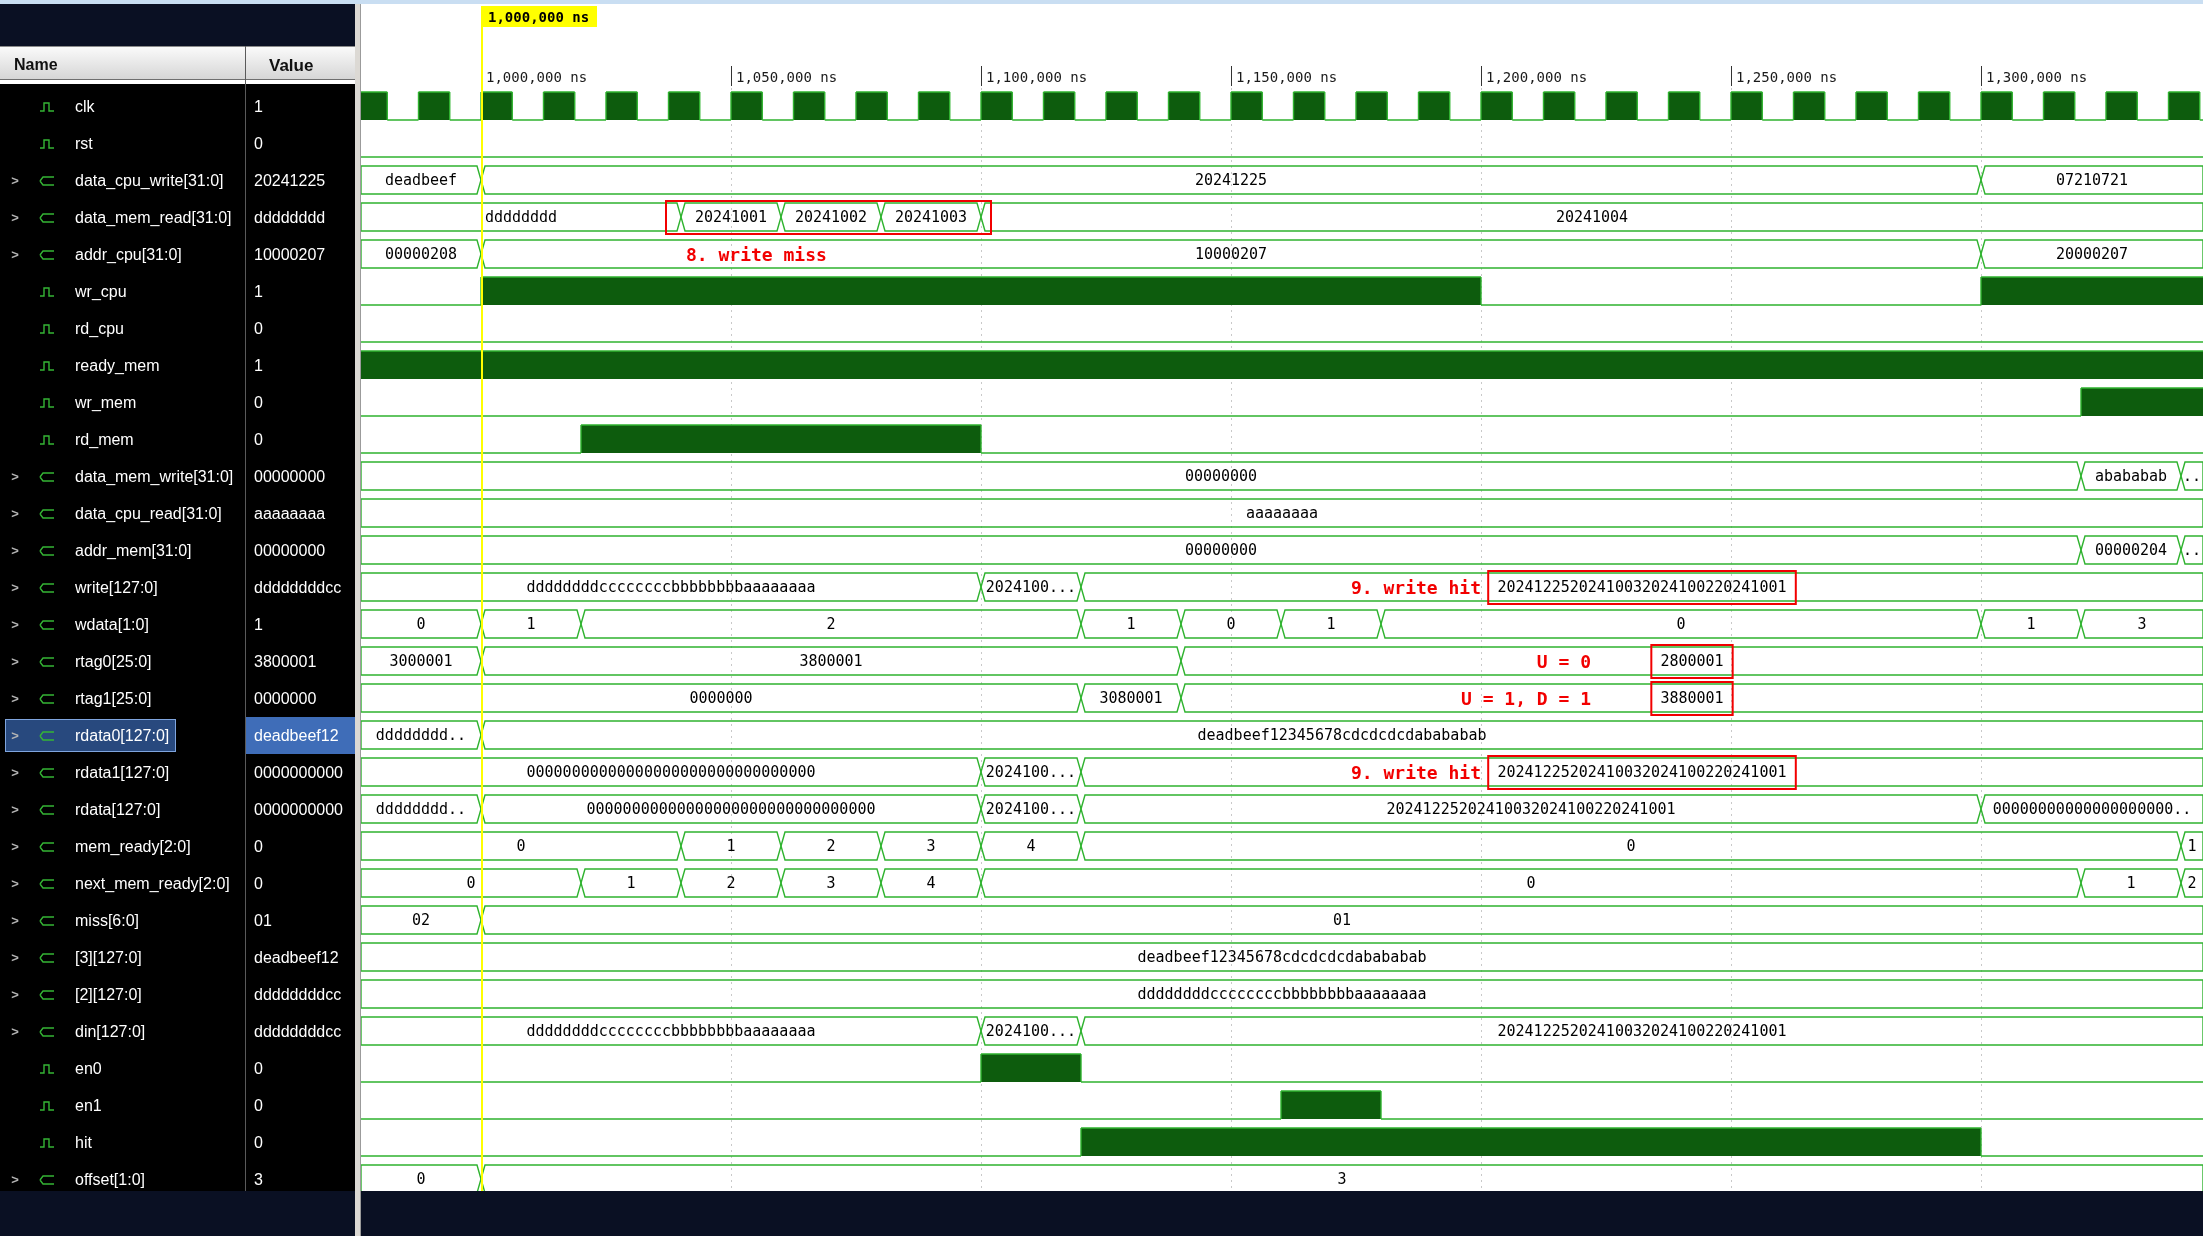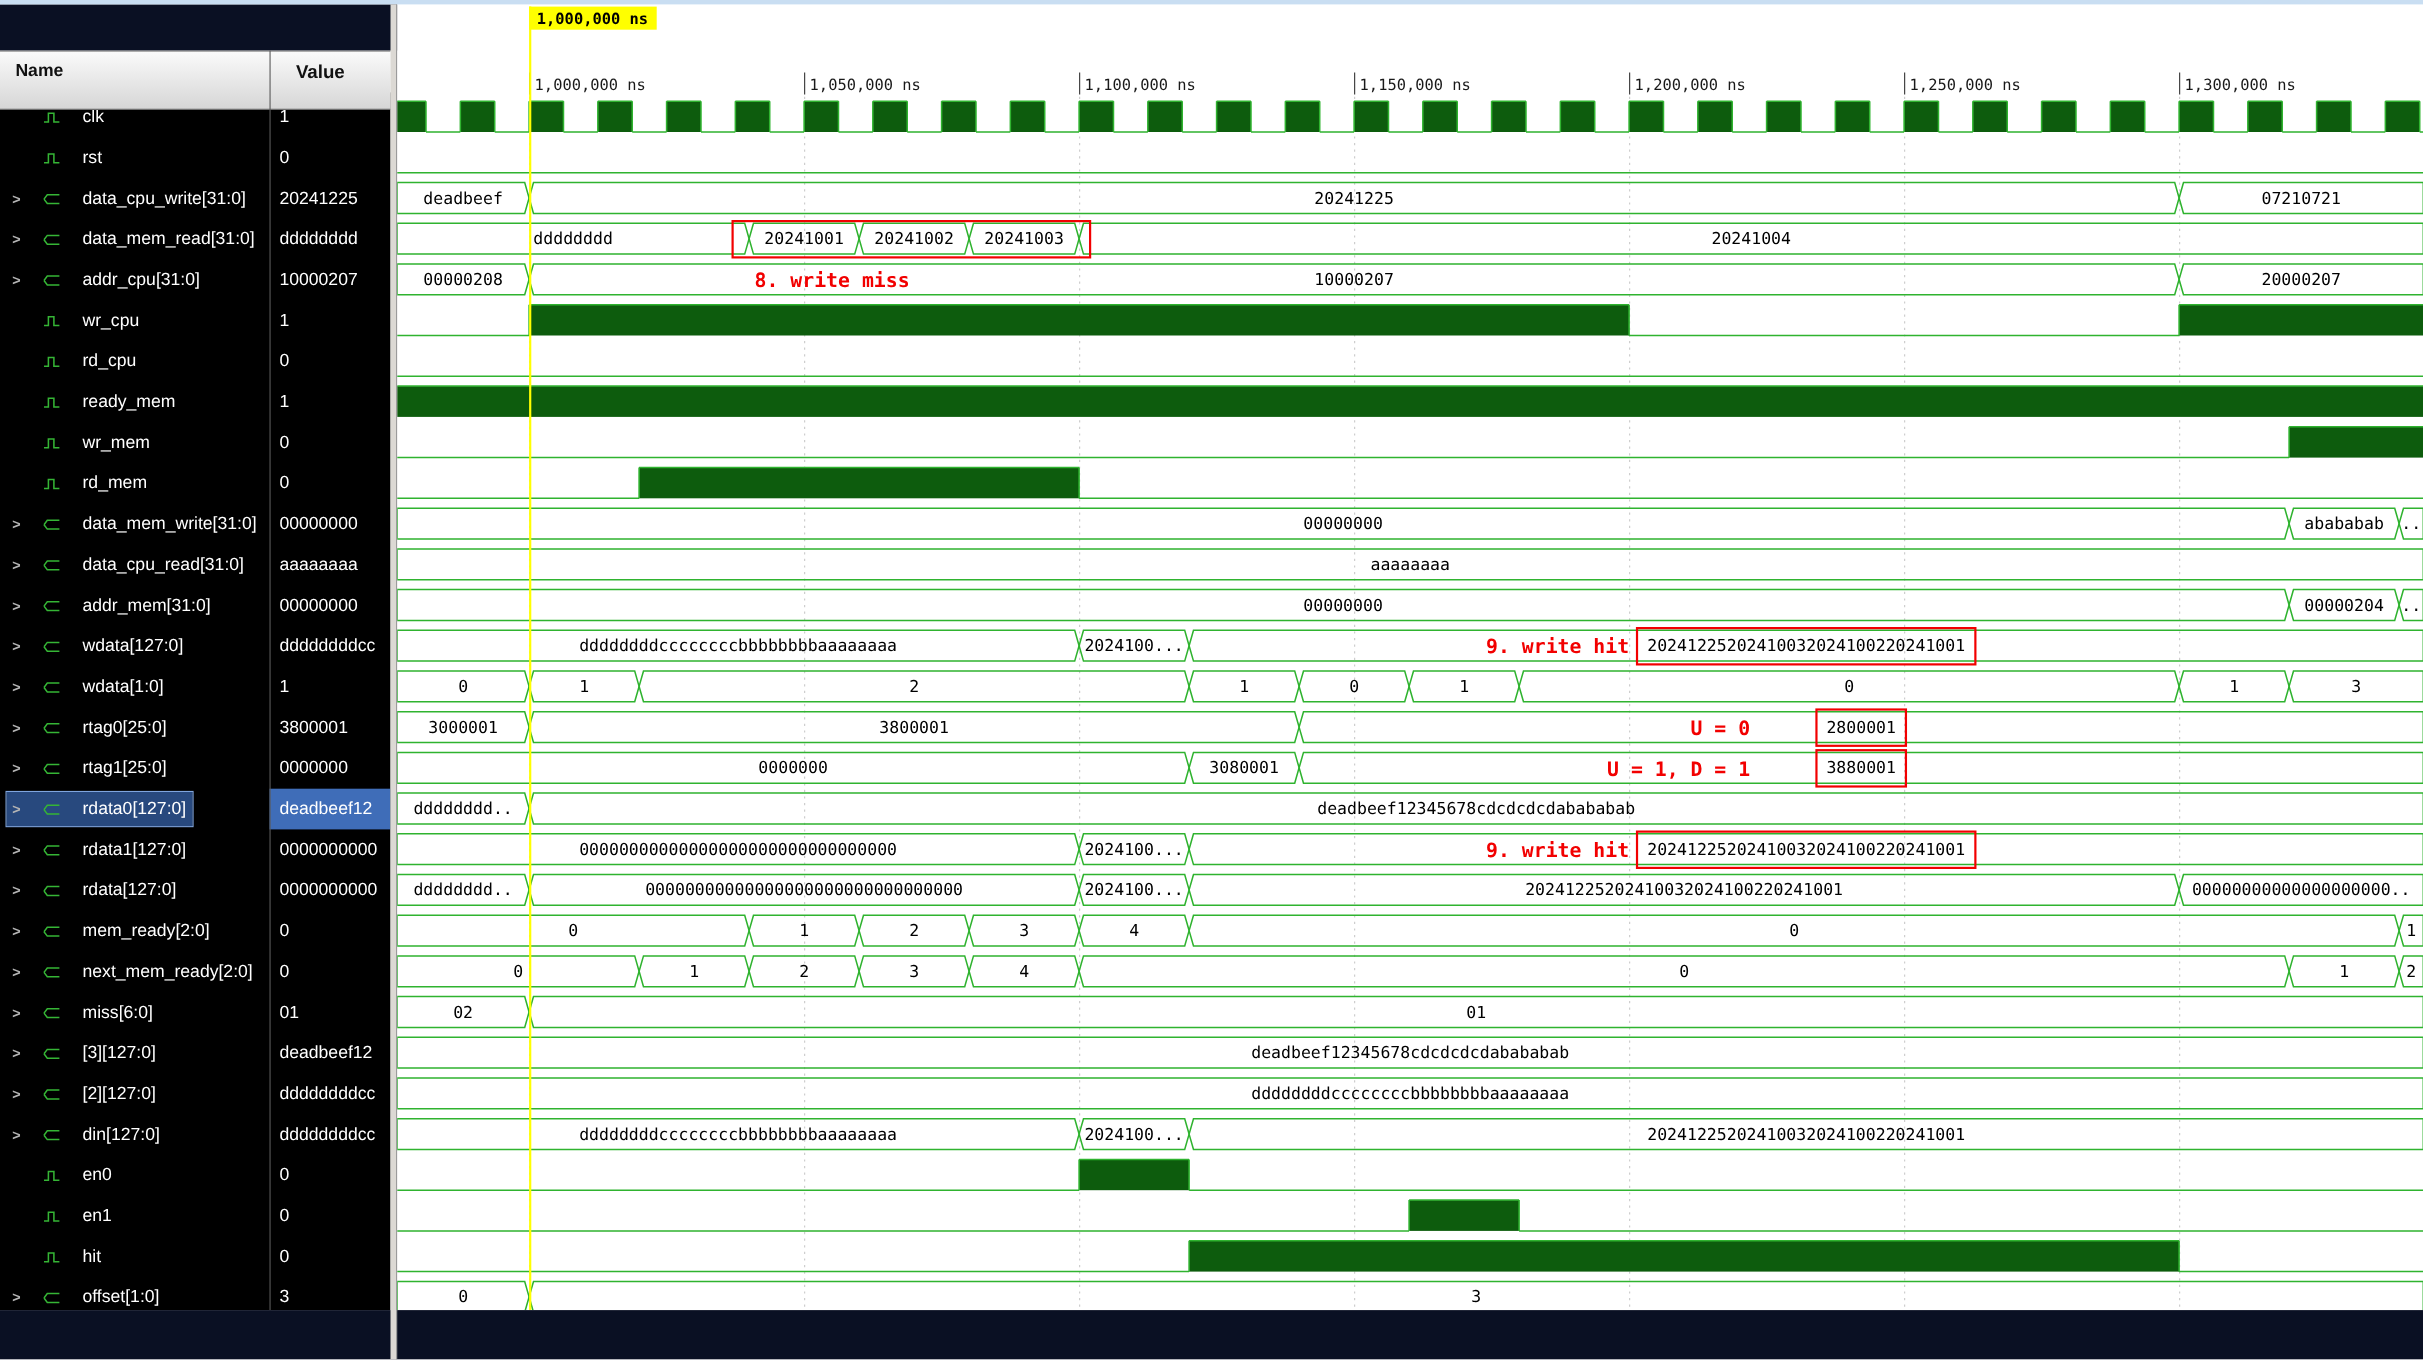--- a/index.html
+++ b/index.html
@@ -1,20 +1,20 @@
 <!DOCTYPE html>
 <html><head>
 <meta charset="utf-8">
 <style>
   *{margin:0;padding:0;box-sizing:border-box}
   html,body{width:2203px;height:1236px;overflow:hidden}
   body{position:relative;background:#fff;font-family:"Liberation Sans",sans-serif}
   .topstrip{position:absolute;left:0;top:0;width:2203px;height:4px;background:#c9def2;z-index:5}
   .left-chrome{position:absolute;left:0;top:4px;width:361px;height:42px;background:#0a1023;z-index:3}
-  .panel-header{position:absolute;left:0;top:46px;width:355px;height:54px;background:linear-gradient(#fafafa,#d6d6d6);border-top:1px solid #8a8a8a;border-bottom:1px solid #6f6f6f;z-index:3}
+  .panel-header{position:absolute;left:0;top:46px;width:355px;height:34px;background:linear-gradient(#fafafa,#d6d6d6);border-top:1px solid #8a8a8a;border-bottom:1px solid #6f6f6f;z-index:3}
   .hdr-name{position:absolute;left:14px;top:9px;font-weight:bold;font-size:16px;color:#111}
   .hdr-value{position:absolute;left:269px;top:9px;font-weight:bold;font-size:17px;color:#111}
   .rows{position:absolute;left:0;top:84px;width:355px;height:1107px;background:#000;padding-top:4px;overflow:hidden;z-index:2}
   .name-row{position:relative;height:37px;width:355px}
   .row-inner{position:absolute;left:6px;top:3px;height:31px;display:flex;align-items:center;gap:17px;padding:0 6px 0 2px;color:#fff;font-size:16px;white-space:nowrap}
   .expander{display:inline-block;width:14px;color:#b4b4b4;font-size:13px;text-align:center;font-weight:bold}
   .sig-icon{width:17px;height:14px;display:inline-block;line-height:0}
   .sig-name{padding-left:2px}
   .val{position:absolute;left:245px;top:0;width:110px;height:37px;display:flex;align-items:center;padding-left:9px;color:#fff;font-size:16px;white-space:nowrap;overflow:hidden}
   .name-row.sel .row-inner{background:#28497e;outline:1px solid #7fa5de}
@@ -170,21 +170,21 @@
         <span class="sig-name">addr_mem[31:0]</span>
       </span>
       <span class="val">00000000</span>
     </div>
     <div class="name-row">
       <span class="row-inner">
         <span class="expander">&gt;</span>
         <span class="sig-icon"><svg width="17" height="14" viewBox="0 0 17 14">
             <path d="M1 7 L4 3 H15 M1 7 L4 11 H15" stroke="#35b535" fill="none" stroke-width="1.4"></path>
           </svg></span>
-        <span class="sig-name">wdata[127:0]</span>
+        <span class="sig-name">write[127:0]</span>
       </span>
       <span class="val">ddddddddcc</span>
     </div>
     <div class="name-row">
       <span class="row-inner">
         <span class="expander">&gt;</span>
         <span class="sig-icon"><svg width="17" height="14" viewBox="0 0 17 14">
             <path d="M1 7 L4 3 H15 M1 7 L4 11 H15" stroke="#35b535" fill="none" stroke-width="1.4"></path>
           </svg></span>
         <span class="sig-name">wdata[1:0]</span>

